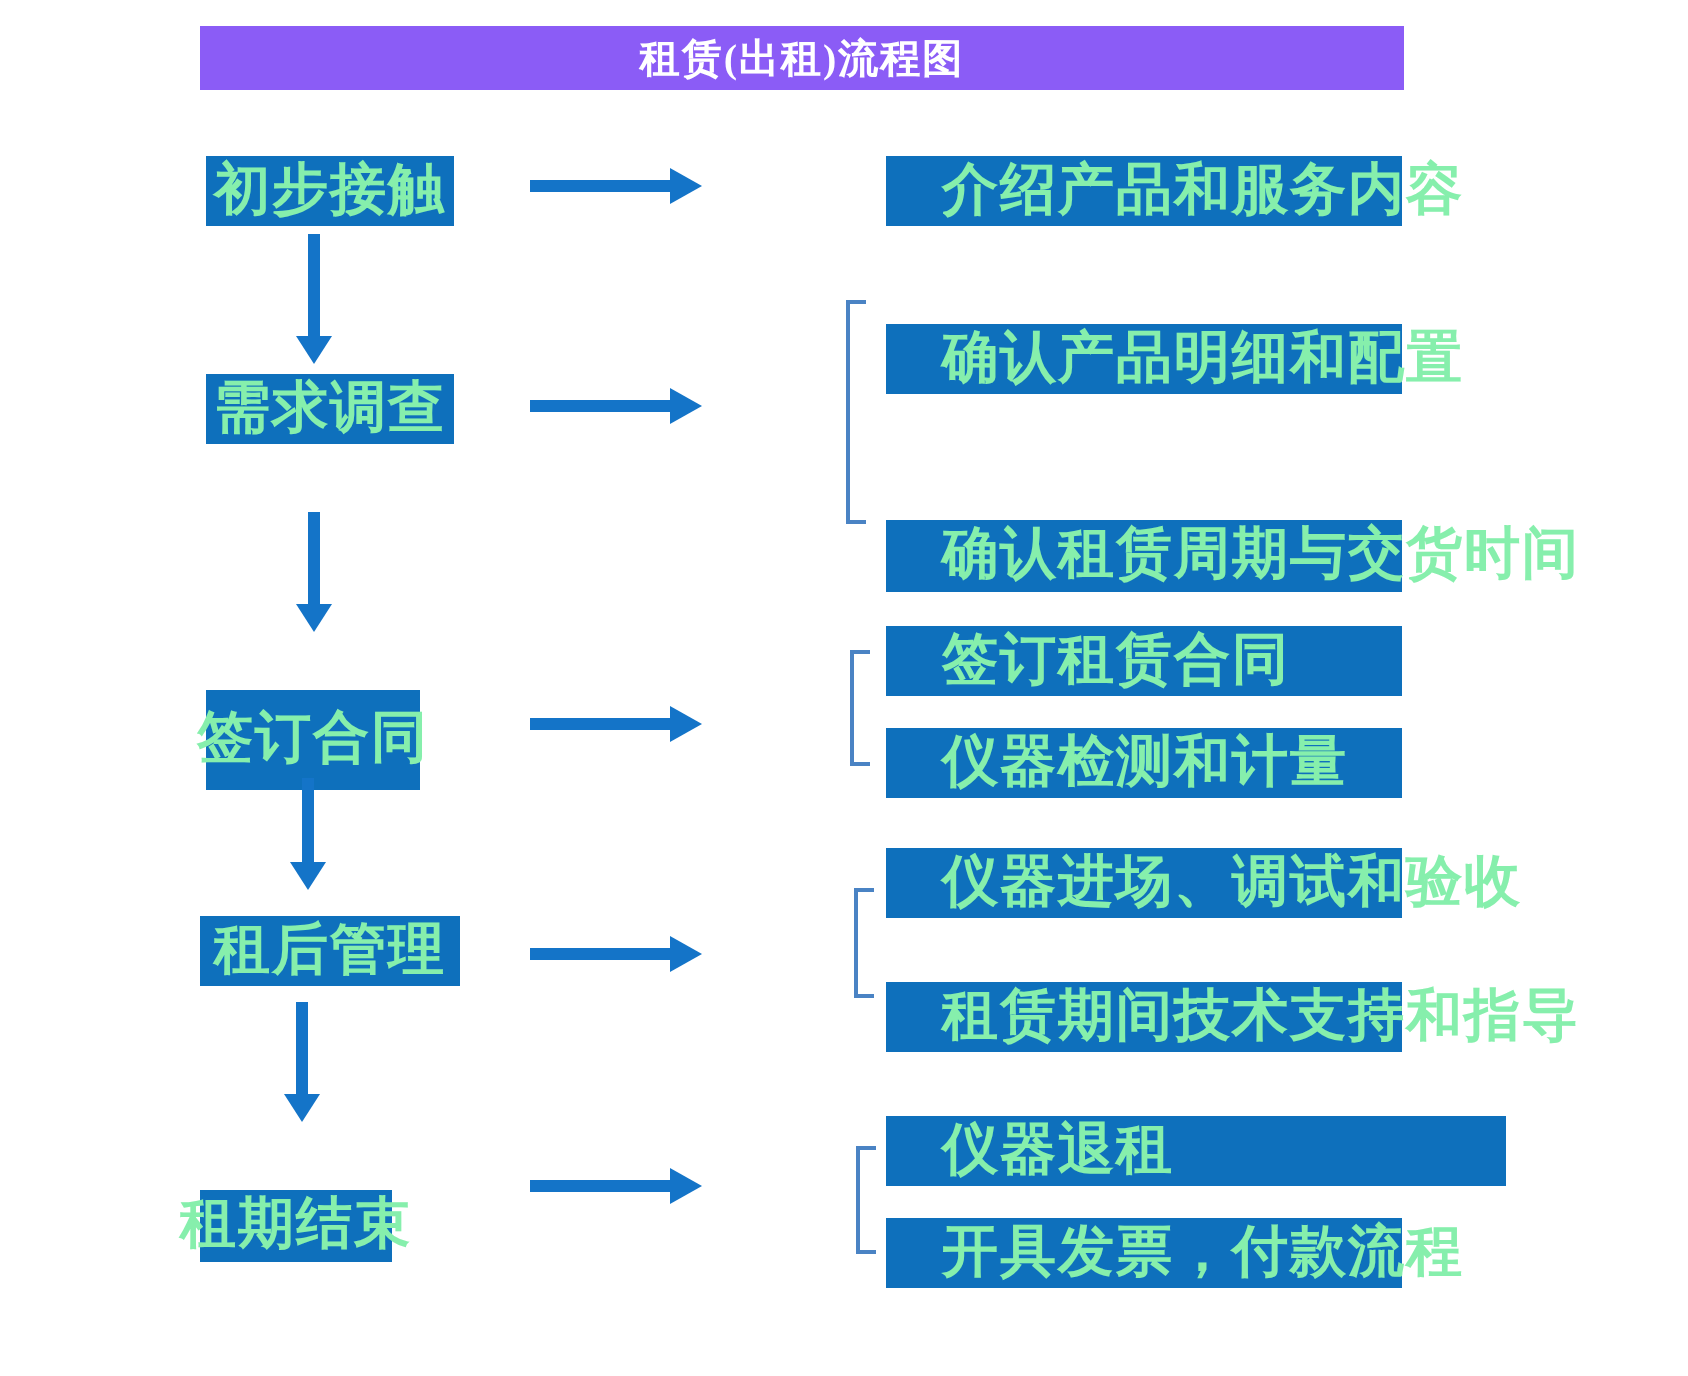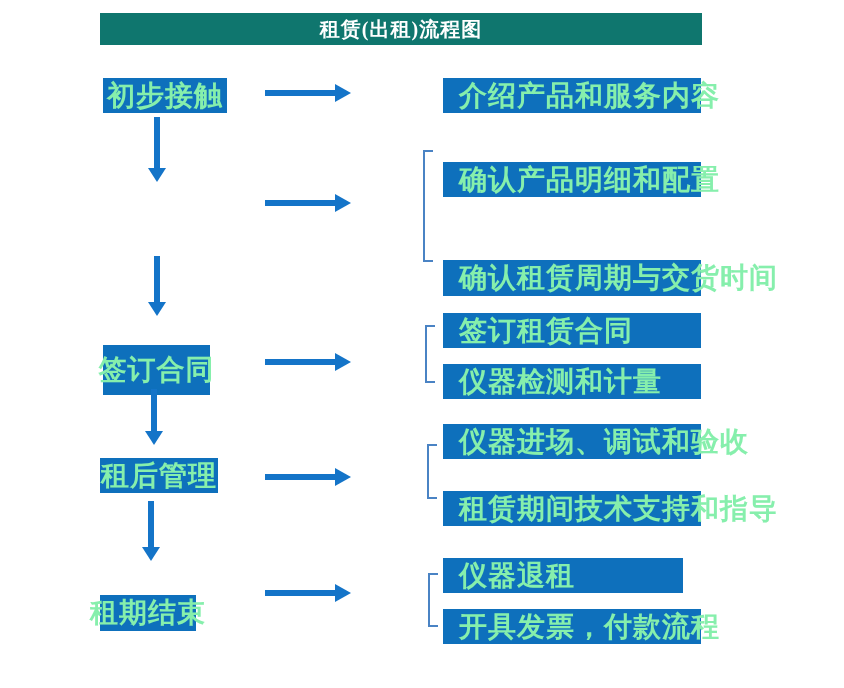--- a/index.html
+++ b/index.html
@@ -24,31 +24,31 @@
     line-height: 1;
     display: flex;
     align-items: center;
     letter-spacing: 1px;
     white-space: nowrap;
   }
   .title-bar {
     position: absolute;
     left: 100px; top: 13px;
     width: 602px; height: 32px;
-    background: #0f766e;
+    background: #8b5cf6;
     color: #ffffff;
     font-weight: bold;
     font-size: 20px;
     display: flex;
     align-items: center;
     justify-content: center;
     letter-spacing: 1px;
   }
   .step { justify-content: center; }
-  .out  { justify-content: flex-start; padding-left: 16px; box-sizing: border-box; }
+  .out  { justify-content: flex-start; padding-left: 28px; box-sizing: border-box; }
 
   .h-arrow {
     position: absolute;
     display: flex;
     align-items: center;
     height: 18px;
   }
   .h-arrow .shaft { width: 70px; height: 6px; background: #1474C8; }
   .h-arrow .head {
     width: 0; height: 0;
@@ -84,22 +84,23 @@
 </head>
 <body>
 
 <div class="canvas">
 
   <div class="title-bar">
     <span>租赁(出租)流程图</span>
   </div>
 
   <div class="box step" style="left:103px; top:78px;  width:124px; height:35px;">初步接触</div>
+  <div class="box step" style="left:103px; top:187px; width:124px; height:35px;">需求调查</div>
   <div class="box step" style="left:103px; top:345px; width:107px; height:50px;">签订合同</div>
-  <div class="box step" style="left:100px; top:458px; width:118px; height:35px;">租后管理</div>
+  <div class="box step" style="left:100px; top:458px; width:130px; height:35px;">租后管理</div>
   <div class="box step" style="left:100px; top:595px; width:96px; height:36px;">租期结束</div>
 
   <div class="v-arrow" style="left:148px; top:117px; height:65px;">
     <div class="shaft"></div>
     <div class="head"></div>
   </div>
   <div class="v-arrow" style="left:148px; top:256px; height:60px;">
     <div class="shaft"></div>
     <div class="head"></div>
   </div>
@@ -138,16 +139,16 @@
   <div class="bracket" style="left:427px; top:444px; height:55px;"></div>
   <div class="bracket" style="left:428px; top:573px; height:54px;"></div>
 
   <div class="box out" style="left:443px; top:78px;  width:258px; height:35px;">介绍产品和服务内容</div>
   <div class="box out" style="left:443px; top:134px; width:258px; height:35px;margin-top:28px;">确认产品明细和配置</div>
   <div class="box out" style="left:443px; top:260px; width:258px; height:36px;">确认租赁周期与交货时间</div>
   <div class="box out" style="left:443px; top:313px; width:258px; height:35px;">签订租赁合同</div>
   <div class="box out" style="left:443px; top:364px; width:258px; height:35px;">仪器检测和计量</div>
   <div class="box out" style="left:443px; top:424px; width:258px; height:35px;">仪器进场、调试和验收</div>
   <div class="box out" style="left:443px; top:491px; width:258px; height:35px;">租赁期间技术支持和指导</div>
-  <div class="box out" style="left:443px; top:558px; width:240px; height:35px;">仪器退租</div>
+  <div class="box out" style="left:443px; top:558px; width:310px; height:35px;">仪器退租</div>
   <div class="box out" style="left:443px; top:609px; width:258px; height:35px;">开具发票，付款流程</div>
 
 </div>
 
 </body></html>

